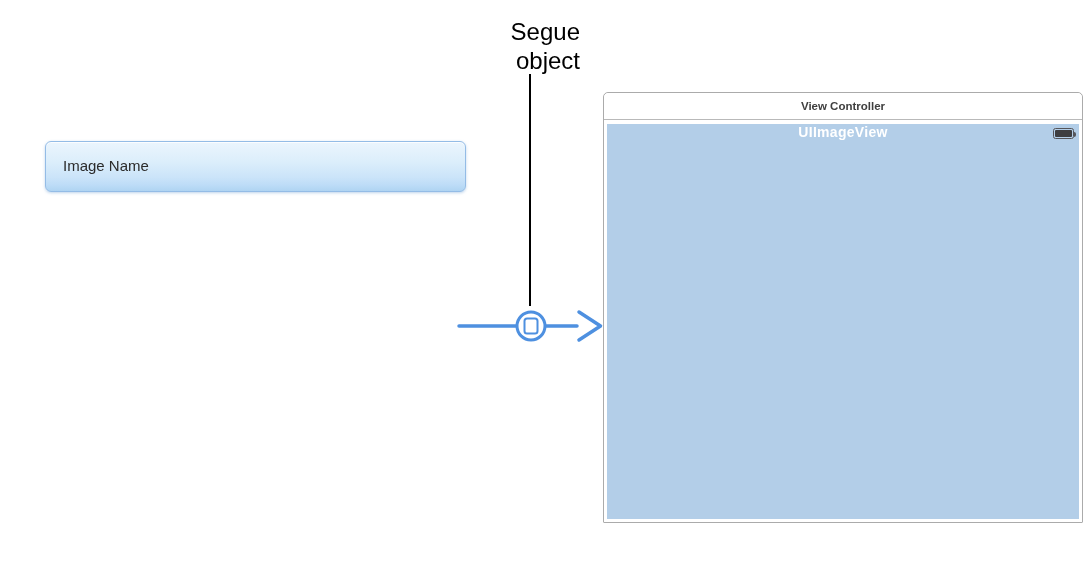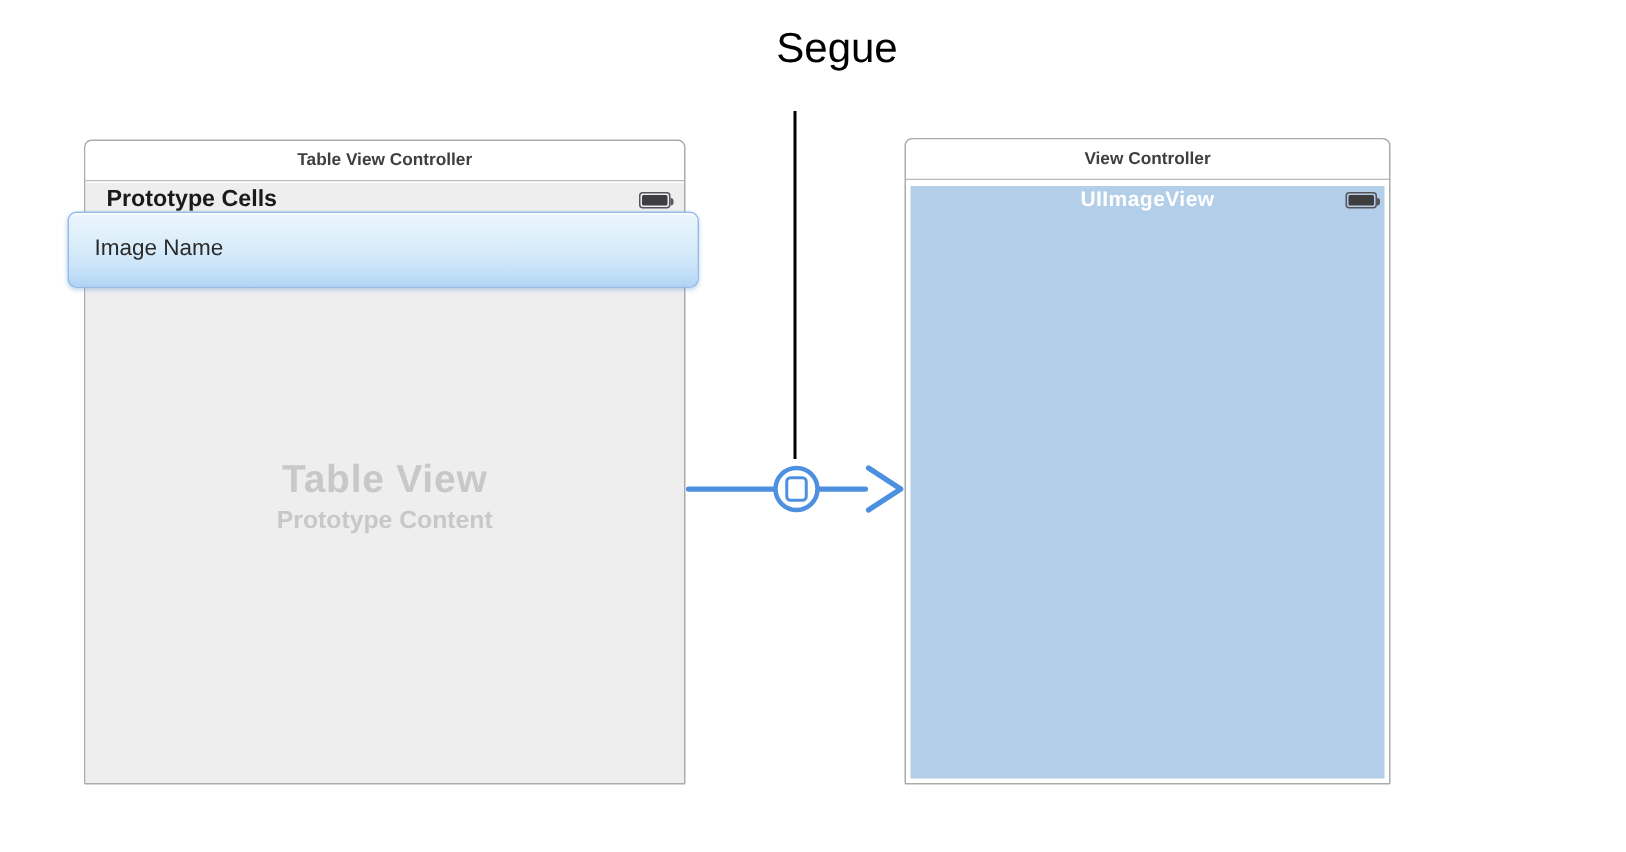--- a/index.html
+++ b/index.html
@@ -4,22 +4,22 @@
 <style>
   * { margin:0; padding:0; box-sizing:border-box; }
   html,body { background:#fff; }
   #canvas {
     position:relative; width:1084px; height:568px; background:#ffffff;
     font-family:"Liberation Sans","DejaVu Sans",sans-serif; overflow:hidden;
   }
 
   
   .segue-label {
-    position:absolute; left:488px; top:17px; width:140px;
-    text-align:center; font-size:28px; line-height:29px; color:#000;
+    position:absolute; left:440px; top:17px; width:140px;
+    text-align:right; font-size:24px; line-height:29px; color:#000;
   }
   .pointer-line {
     position:absolute; left:529px; top:74px; width:2px; height:232px; background:#000;
   }
 
   
   .window {
     position:absolute; background:#fff;
     border:1px solid var(--frame_border,#ababab);
     border-radius:5px 5px 1px 1px;
@@ -61,21 +61,21 @@
     position:absolute; left:455px; top:303px; width:150px; height:46px;
     color:var(--segue_blue,#4e90e0);
   }
   .segue line   { stroke:currentColor; stroke-width:3.5; stroke-linecap:round; }
   .segue .chev  { stroke:currentColor; stroke-width:3.5; stroke-linecap:round;
                   stroke-linejoin:round; fill:none; }
   .segue circle { stroke:currentColor; stroke-width:3; fill:#fff; }
   .segue rect   { stroke:currentColor; stroke-width:2; fill:none; }
 
   
-  #viewVC { left:603px; top:92px; width:324px; height:431px; }
+  #viewVC { left:603px; top:92px; width:480px; height:431px; }
   #viewVC .window-content {
     position:absolute; left:3px; right:3px; top:31px; bottom:3px;
     background:var(--view_content_blue,#b3cee8);
     display:flex; align-items:flex-start; justify-content:center;
   }
   .imageview-label { font-size:14px; font-weight:bold; color:#fff; letter-spacing:.3px; }
 
   
   .battery {
     position:absolute; width:21px; height:11px;
@@ -90,38 +90,24 @@
   .battery.table-batt { right:9px; top:6px; }
   .battery.vc-batt    { right:5px; top:4px; }
 </style>
 </head>
 <body>
 
 <div id="canvas">
 
   <div class="segue-label">
     <div>Segue</div>
+    <div>object</div>
   </div>
   <div class="pointer-line"></div>
 
-  <section class="window" id="tableVC">
-    <header class="window-header">
-      <span>Table View Controller</span>
-    </header>
-    <div class="window-content">
-      <div class="proto-cells">Prototype Cells</div>
-      <div class="battery table-batt">
-          <i></i>
-        </div>
-      <div class="placeholder">
-        <div class="ph-title">Table View</div>
-        <div class="ph-sub">Prototype Content</div>
-      </div>
-    </div>
-  </section>
 
   <div class="proto-cell">
     <span>Image Name</span>
   </div>
 
   <svg class="segue" viewBox="0 0 150 46" xmlns="http://www.w3.org/2000/svg">
     <line x1="4" y1="23" x2="122" y2="23"></line>
     <path class="chev" d="M124 9 L145.5 23 L124 37"></path>
     <circle cx="76" cy="23" r="14"></circle>
     <rect x="69.5" y="15.5" width="13" height="15" rx="2.5"></rect>

